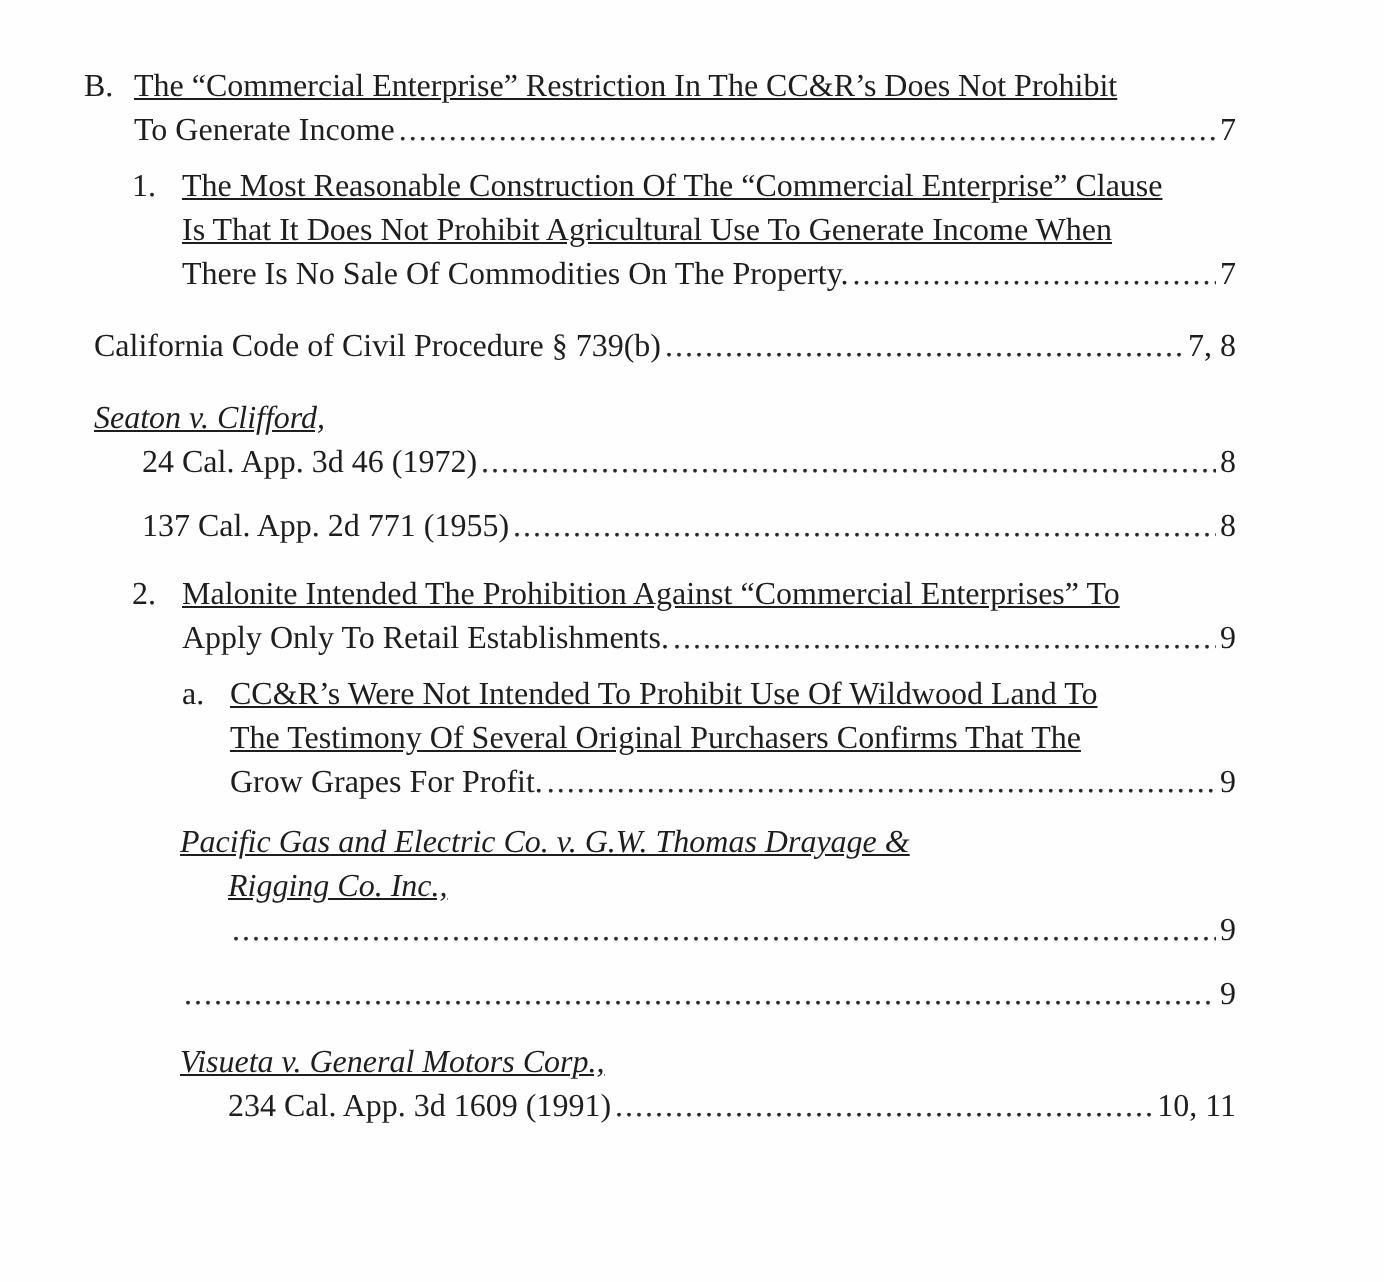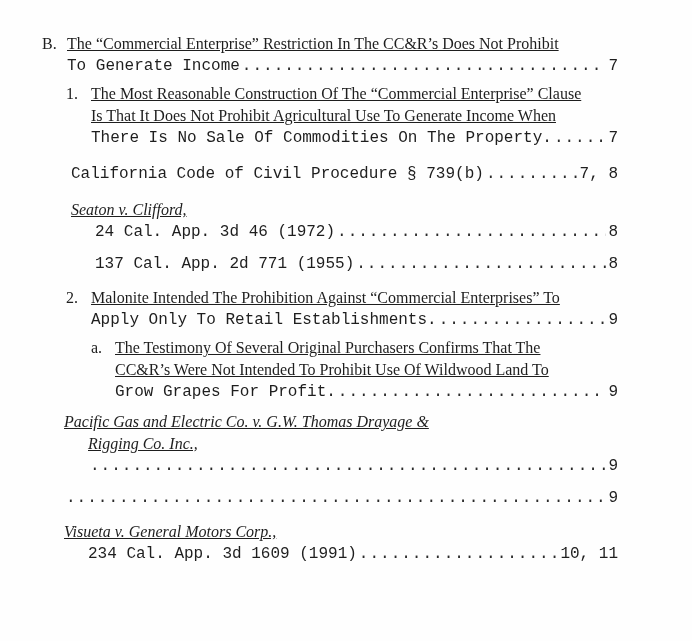--- a/index.html
+++ b/index.html
@@ -20,28 +20,28 @@
   .marker { flex: 0 0 auto; }
   .body { flex: 1 1 auto; min-width: 0; }
 
   
   .lvl-b { margin-left: 42px; }
   .lvl-b .marker { width: 25px; }
   .lvl-1 { margin-left: 66px; }
   .lvl-1 .marker { width: 25px; }
   .lvl-a { margin-left: 91px; }
   .lvl-a .marker { width: 24px; }
-  .cit-1 { margin-left: 71px; }
-  .cit-a { margin-left: 64px; }
+  .cit-1 { margin-left: 47px; }
+  .cit-a { margin-left: 90px; }
   .cont  { margin-left: 24px; }
 
   .tline { white-space: nowrap; text-decoration: underline; }
   .it    { font-style: italic; }
 
-  .lead { display: flex; align-items: baseline; font-family: Liberation Mono, monospace; }
+  .lead { display: flex; align-items: baseline; }
   .lead .txt { flex: 0 0 auto; white-space: nowrap; }
   .dots {
     flex: 1 1 auto;
     overflow: hidden;
     white-space: nowrap;
     margin: 0 2px;
     letter-spacing: 1px;
     color: #2a2a2a;
   }
   .pg { flex: 0 0 auto; white-space: nowrap; }
@@ -122,22 +122,22 @@
         <span class="txt">Apply Only To Retail Establishments.</span>
         <span class="dots">................................................................................................................................................................................................................................................</span>
         <span class="pg">9</span>
       </div>
     </div>
   </div>
 
   <div class="entry lvl-a mb8">
     <span class="marker">a.</span>
     <div class="body">
+      <div class="tline">CC&amp;R’s Were Not Intended To Prohibit Use Of Wildwood Land To</div>
       <div class="tline">The Testimony Of Several Original Purchasers Confirms That The</div>
-      <div class="tline">CC&amp;R’s Were Not Intended To Prohibit Use Of Wildwood Land To</div>
       <div class="lead">
         <span class="txt">Grow Grapes For Profit.</span>
         <span class="dots">................................................................................................................................................................................................................................................</span>
         <span class="pg">9</span>
       </div>
     </div>
   </div>
 
   <div class="entry cit-a mb10">
     <div class="body">

